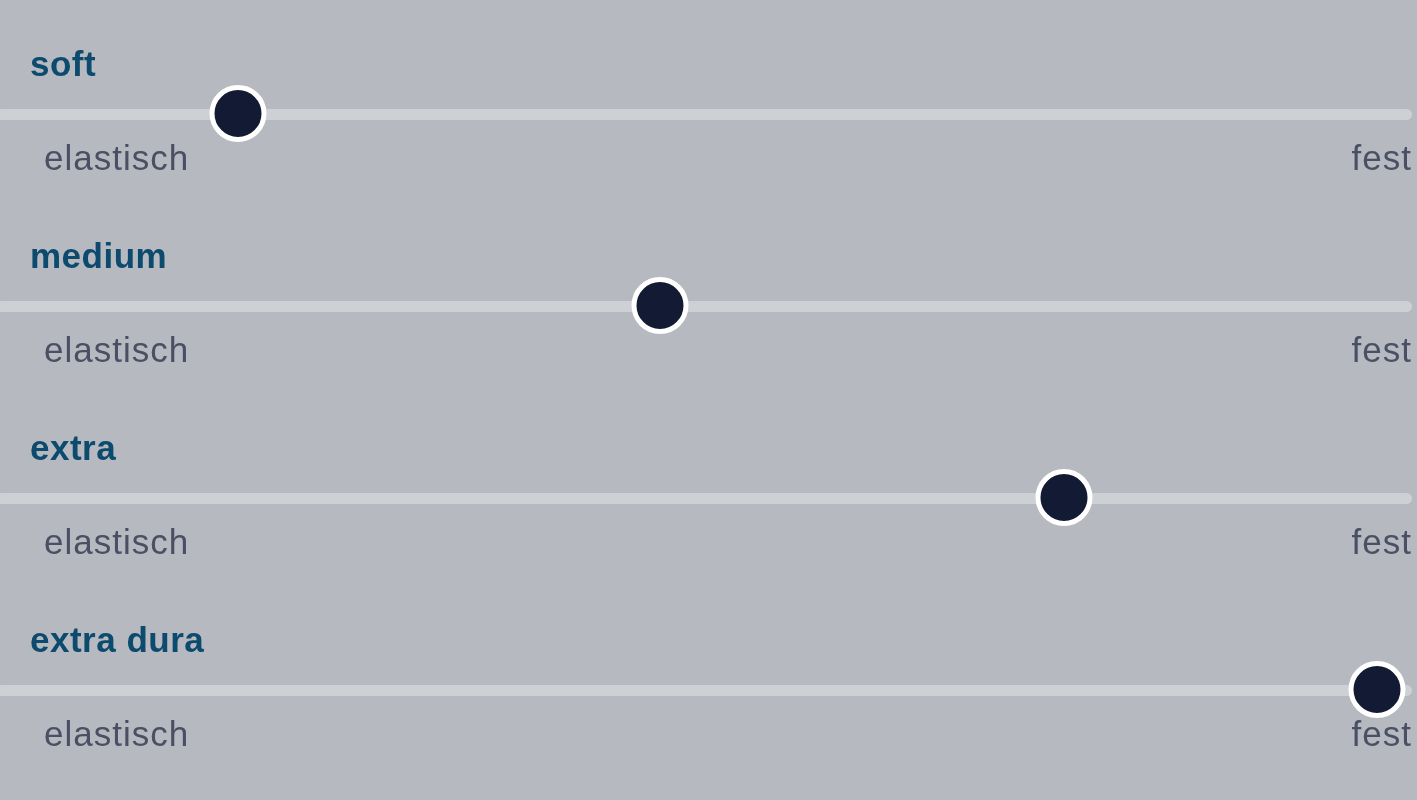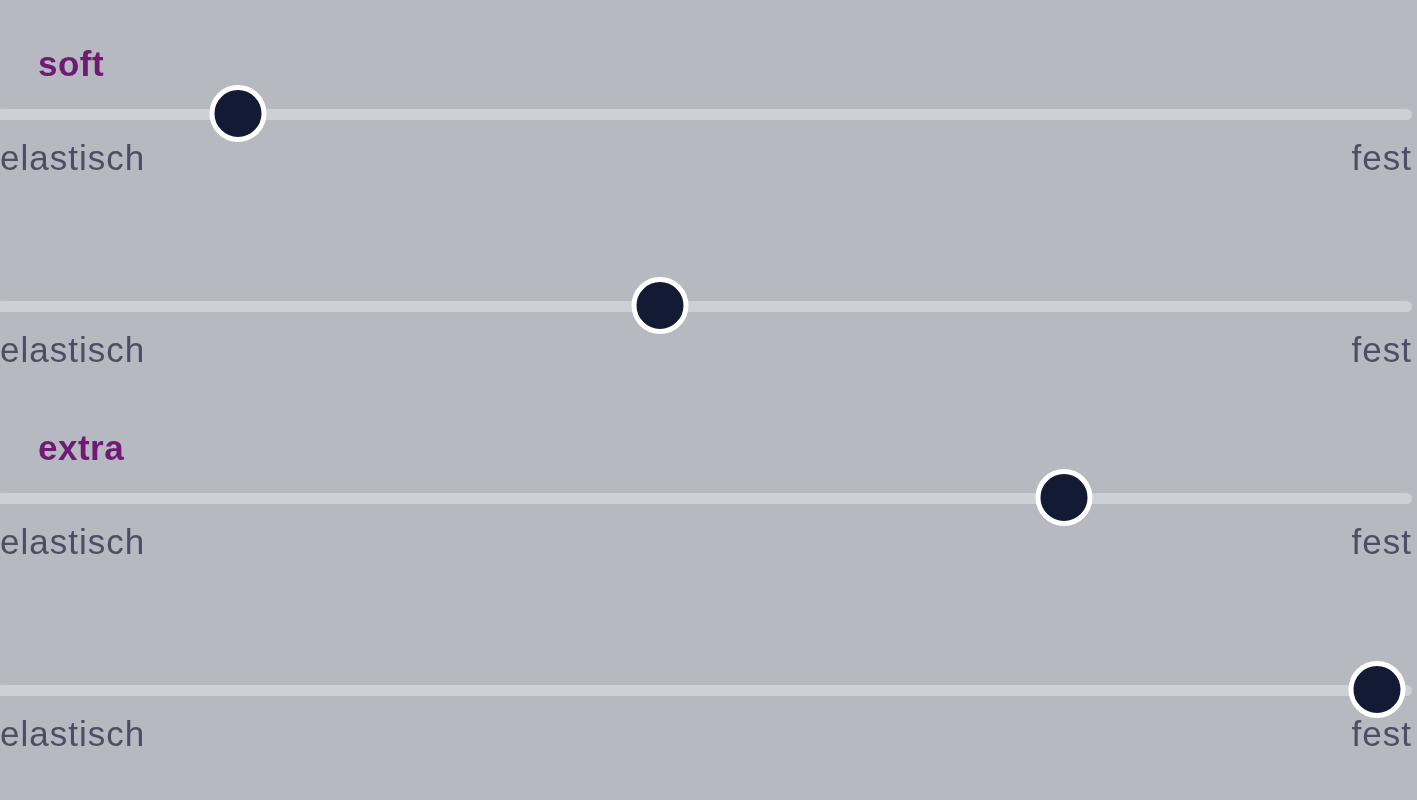--- a/index.html
+++ b/index.html
@@ -25,26 +25,26 @@
     height: 192px;
   }
   .slider-row:nth-of-type(1) { top: 0; }
   .slider-row:nth-of-type(2) { top: 192px; }
   .slider-row:nth-of-type(3) { top: 384px; }
   .slider-row:nth-of-type(4) { top: 576px; }
 
   .slider-title {
     position: absolute;
     top: 46px;
-    left: 12px;
+    left: 4px;
     font-size: 35px;
     line-height: 1;
     font-weight: bold;
     letter-spacing: 0.5px;
-    color: #701a75;
+    color: #0c4a6e;
     white-space: nowrap;
     padding-left: 26px;
   }
   .slider {
     position: absolute;
     top: 85px;
     left: 0;
     right: 0;
     height: 58px;
   }
@@ -73,20 +73,21 @@
     position: absolute;
     top: 140px;
     left: 0;
     right: 5px;
     display: flex;
     justify-content: space-between;
     font-size: 35px;
     line-height: 1;
     letter-spacing: 1px;
     color: #4a4f63;
+    padding-left: 44px;
   }
   .slider-labels span { white-space: nowrap; }
 </style>
 </head>
 <body>
 
 <div class="page">
 
   <section class="slider-row">
     <div class="slider-title">soft</div>
@@ -94,20 +95,21 @@
       <div class="slider-track"></div>
       <div class="slider-knob" style="left: 16.8%;"></div>
     </div>
     <div class="slider-labels">
       <span>elastisch</span>
       <span>fest</span>
     </div>
   </section>
 
   <section class="slider-row">
+    <div class="slider-title">medium</div>
     <div class="slider">
       <div class="slider-track"></div>
       <div class="slider-knob" style="left: 46.6%;"></div>
     </div>
     <div class="slider-labels">
       <span>elastisch</span>
       <span>fest</span>
     </div>
   </section>
 
@@ -117,20 +119,21 @@
       <div class="slider-track"></div>
       <div class="slider-knob" style="left: 75.1%;"></div>
     </div>
     <div class="slider-labels">
       <span>elastisch</span>
       <span>fest</span>
     </div>
   </section>
 
   <section class="slider-row">
+    <div class="slider-title">extra dura</div>
     <div class="slider">
       <div class="slider-track"></div>
       <div class="slider-knob" style="left: 97.2%;"></div>
     </div>
     <div class="slider-labels">
       <span>elastisch</span>
       <span>fest</span>
     </div>
   </section>
 

